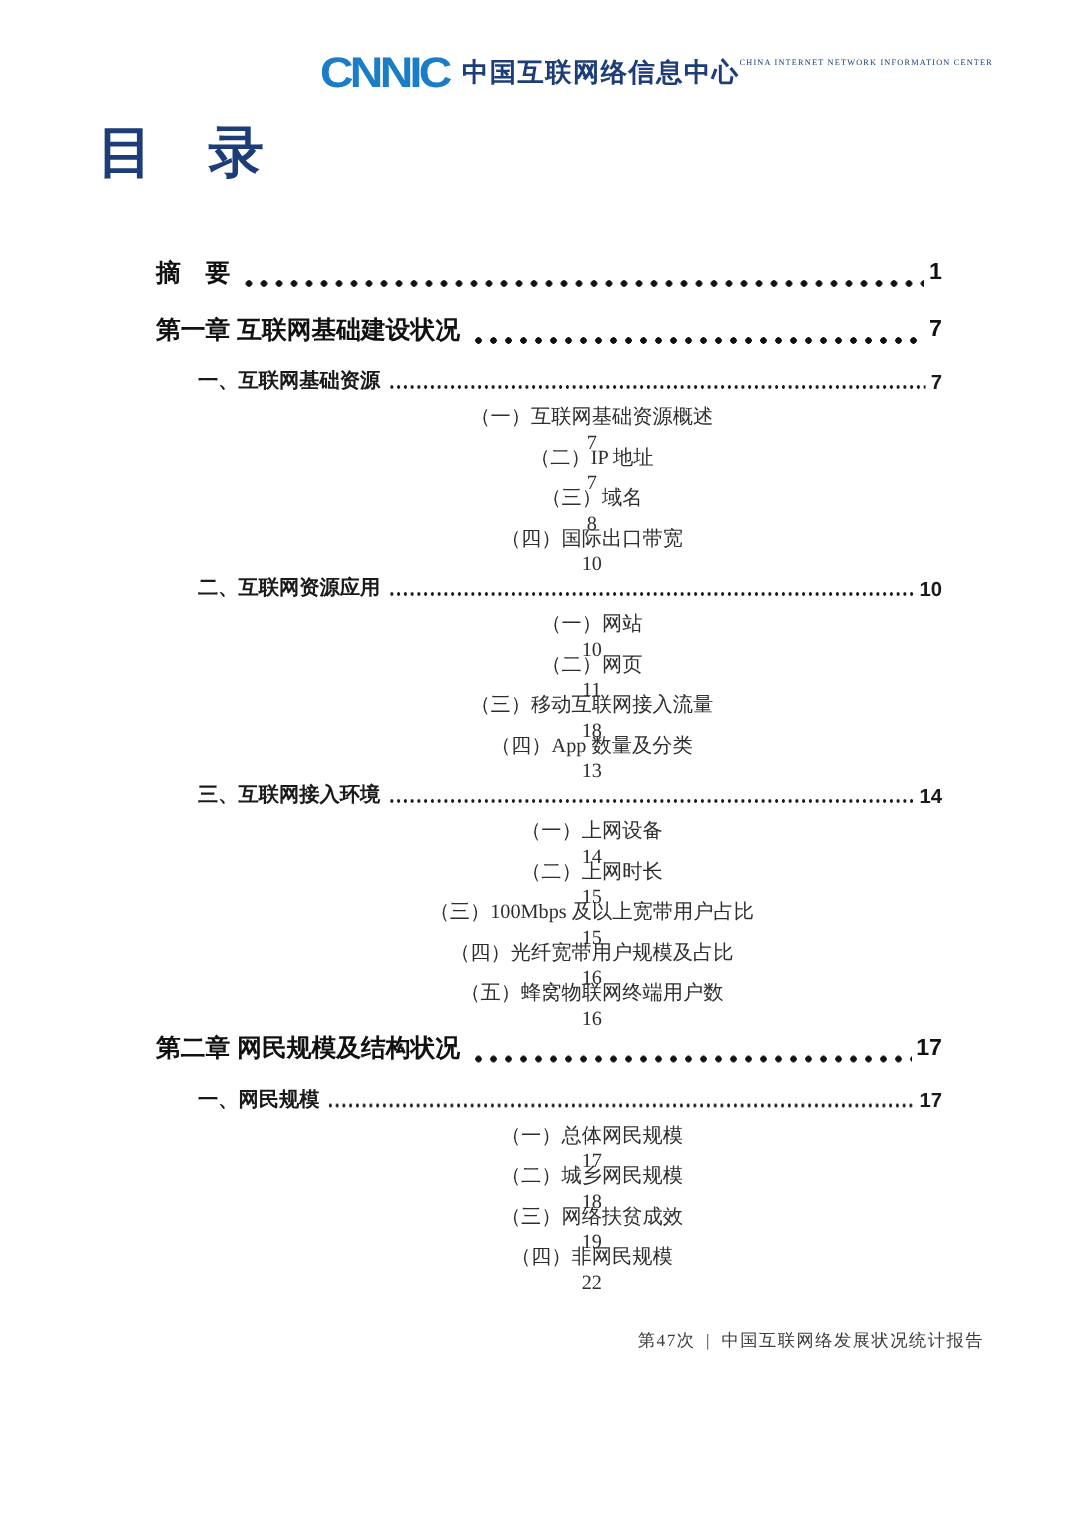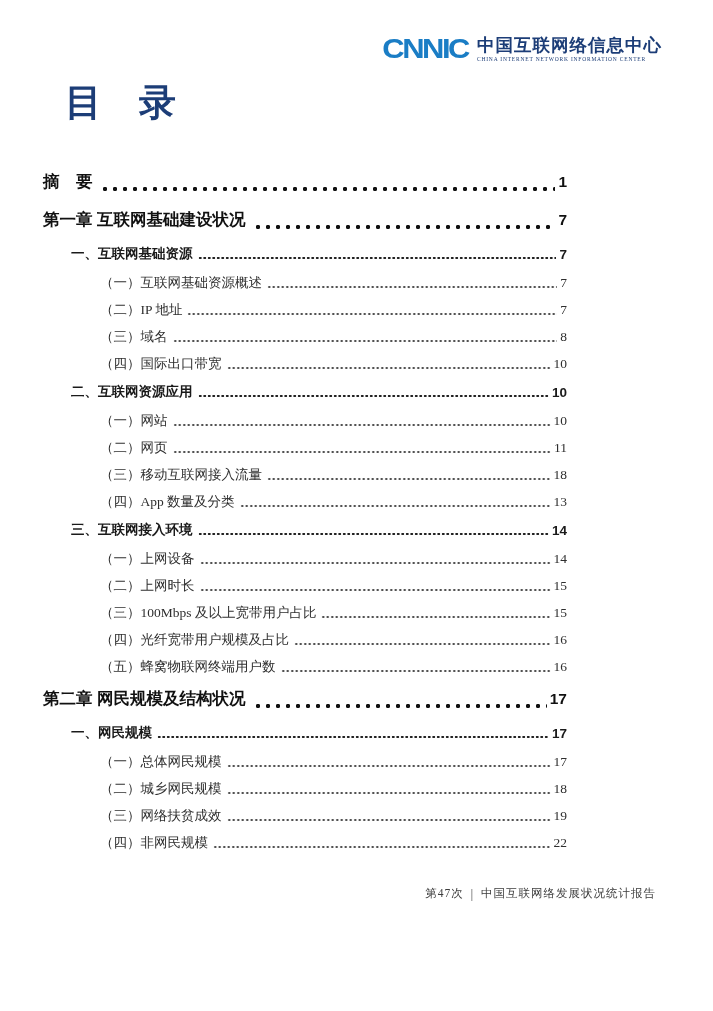--- a/index.html
+++ b/index.html
@@ -18,21 +18,21 @@
     display: flex; justify-content: flex-end;
     padding: 33px 51px 0 0;
   }
   .logo { display: flex; align-items: center; gap: 9px; }
   .logo-mark {
     font-family: "Liberation Sans", "DejaVu Sans", sans-serif;
     font-weight: 700; font-size: 31px; line-height: 1;
     color: #1a7dc5; letter-spacing: -2.5px;
     transform: scaleY(0.92);
   }
-  .logo-text { display: flex; flex-direction: column; }
+  .logo-text { display: flex; flex-direction: row; }
   .logo-cn {
     font-family: "Liberation Serif", "DejaVu Serif", serif;
     font-weight: 700; font-size: 17.5px; line-height: 1.15;
     color: #1c3d77; letter-spacing: 1px;
   }
   .logo-en {
     font-family: "Liberation Serif", "DejaVu Serif", serif;
     font-size: 5.5px; color: #1c3d77; letter-spacing: 0.8px;
     margin-top: 1px; white-space: nowrap;
   }
@@ -40,21 +40,21 @@
   
   .page-title {
     font-family: "Liberation Serif", "DejaVu Serif", serif;
     font-weight: 700; font-size: 37px; line-height: 1;
     color: #1c3d77;
     margin: 20px 0 0 65px;
     white-space: pre;
   }
 
   
-  .toc { margin: 42px 0 0 43px; width: 524px; }
+  .toc { margin: 42px 0 0 104px; width: 524px; }
   .row {
     display: flex; align-items: baseline;
     white-space: nowrap;
   }
   .row .label { flex: 0 0 auto; }
   .row .page-num { flex: 0 0 auto; text-align: right; }
   .leader {
     flex: 1 1 auto;
     align-self: stretch;
     margin: 0 3px 0 5px;
@@ -85,20 +85,21 @@
     background-size: 4.5px 8px;
     background-position: 0 calc(50% + 4px);
   }
   .row.section .page-num { font-size: 13.5px; }
 
   .row.sub {
     height: 27px; align-items: center;
     font-family: "Liberation Serif", "DejaVu Serif", serif;
     font-weight: 400; font-size: 13.5px; color: #2e2e2e;
     padding-left: 57px;
+    flex-direction: column;
   }
   .row.sub .leader {
     background-image: radial-gradient(circle, #3a3a3a 0.9px, rgba(0,0,0,0) 1.2px);
     background-size: 4.5px 8px;
     background-position: 0 calc(50% + 4px);
   }
 
   
   .footer {
     position: absolute; top: 886px; right: 57px;

